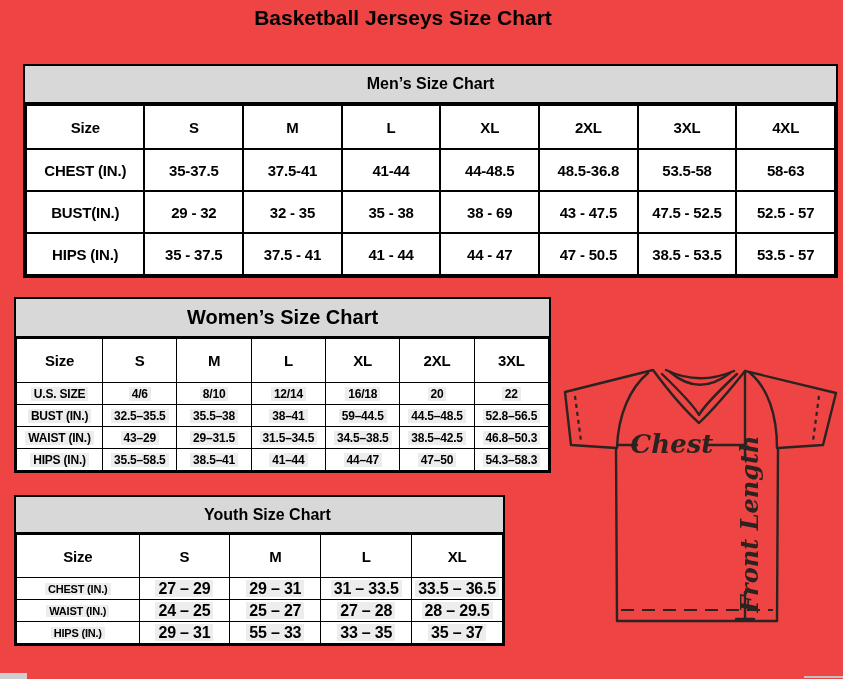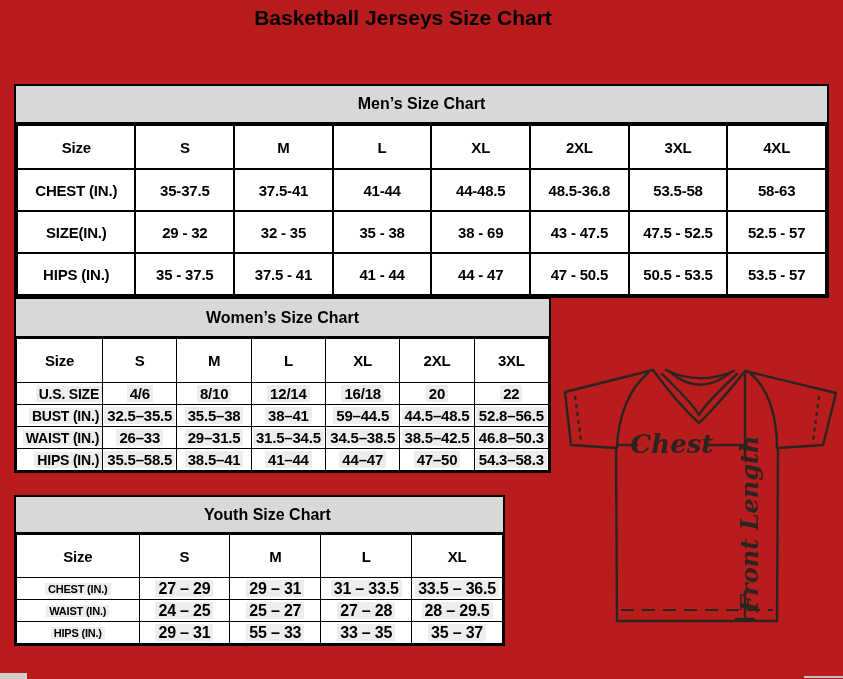--- a/index.html
+++ b/index.html
@@ -1,42 +1,42 @@
 <!DOCTYPE html>
 <html><head>
 <meta charset="utf-8">
 <style>
   html,body{margin:0;padding:0;background:#fff;}
-  .page{position:relative;width:843px;height:679px;background:#b91c1c;overflow:hidden;
+  .page{position:relative;width:843px;height:679px;background:#ef4444;overflow:hidden;
         font-family:"Liberation Sans",sans-serif;color:#000;}
   .main-title{position:absolute;top:6px;left:0;width:806px;text-align:center;
               font-size:21px;font-weight:bold;letter-spacing:0px;}
   .chart{position:absolute;border:2px solid #000;background:#fff;}
   .band{background:#d8d8d8;border-bottom:2px solid #000;font-weight:bold;text-align:center;}
   table{border-collapse:collapse;table-layout:fixed;width:100%;}
   th,td{text-align:center;font-weight:bold;vertical-align:middle;padding:0;
         letter-spacing:-0.2px;overflow:hidden;white-space:nowrap;}
   
-  .men{left:14px;top:64px;width:811px;margin-top:20px;}
+  .men{left:23px;top:64px;width:811px;}
   .men .band{height:36px;line-height:36px;font-size:16px;}
   .men th,.men td{border:2px solid #000;}
   .men thead tr{height:44px;}
   .men thead th{font-size:15px;}
   .men tbody tr{height:42px;}
   .men tbody th,.men tbody td{font-size:15px;}
   .men .col0{width:14.4%;}
   
   .women{left:14px;top:297px;width:533px;}
-  .women .band{height:37px;line-height:37px;font-size:16px;}
+  .women .band{height:37px;line-height:37px;font-size:20px;}
   .women th,.women td{border:1px solid #000;}
   .women thead tr{height:44px;}
   .women thead th{font-size:15px;}
   .women tbody tr{height:22px;}
-  .women tbody td{font-size:15px;margin-top:8px;}
-  .women tbody th{font-size:14px;text-align:right;}
+  .women tbody td{font-size:12px;margin-top:8px;}
+  .women tbody th{font-size:12px;}
   .women .col0{width:16%;}
   
   .youth{left:14px;top:495px;width:487px;}
   .youth .band{height:35px;line-height:35px;font-size:16px;padding-left:16px;}
   .youth th,.youth td{border:1px solid #000;}
   .youth thead tr{height:43px;}
   .youth thead th{font-size:15px;}
   .youth tbody tr{height:22px;}
   .youth tbody td{font-size:16px;}
   .youth tbody th{font-size:11px;}
@@ -78,37 +78,37 @@
             <th class="col0"><span>CHEST (IN.)</span></th>
             <td><span>35-37.5</span></td>
             <td><span>37.5-41</span></td>
             <td><span>41-44</span></td>
             <td><span>44-48.5</span></td>
             <td><span>48.5-36.8</span></td>
             <td><span>53.5-58</span></td>
             <td><span>58-63</span></td>
           </tr>
           <tr>
-            <th class="col0"><span>SIZE(IN.)</span></th>
+            <th class="col0"><span>BUST(IN.)</span></th>
             <td><span>29 - 32</span></td>
             <td><span>32 - 35</span></td>
             <td><span>35 - 38</span></td>
             <td><span>38 - 69</span></td>
             <td><span>43 - 47.5</span></td>
             <td><span>47.5 - 52.5</span></td>
             <td><span>52.5 - 57</span></td>
           </tr>
           <tr>
             <th class="col0"><span>HIPS (IN.)</span></th>
             <td><span>35 - 37.5</span></td>
             <td><span>37.5 - 41</span></td>
             <td><span>41 - 44</span></td>
             <td><span>44 - 47</span></td>
             <td><span>47 - 50.5</span></td>
-            <td><span>50.5 - 53.5</span></td>
+            <td><span>38.5 - 53.5</span></td>
             <td><span>53.5 - 57</span></td>
           </tr>
         </tbody>
       </table>
   </section>
 
   <section class="chart women">
     <div class="band">Women’s Size Chart</div>
     <table>
         <thead>
@@ -136,21 +136,21 @@
             <th class="col0"><span class="hl">BUST (IN.)</span></th>
             <td><span class="hl">32.5–35.5</span></td>
             <td><span class="hl">35.5–38</span></td>
             <td><span class="hl">38–41</span></td>
             <td><span class="hl">59–44.5</span></td>
             <td><span class="hl">44.5–48.5</span></td>
             <td><span class="hl">52.8–56.5</span></td>
           </tr>
           <tr>
             <th class="col0"><span class="hl">WAIST (IN.)</span></th>
-            <td><span class="hl">26–33</span></td>
+            <td><span class="hl">43–29</span></td>
             <td><span class="hl">29–31.5</span></td>
             <td><span class="hl">31.5–34.5</span></td>
             <td><span class="hl">34.5–38.5</span></td>
             <td><span class="hl">38.5–42.5</span></td>
             <td><span class="hl">46.8–50.3</span></td>
           </tr>
           <tr>
             <th class="col0"><span class="hl">HIPS (IN.)</span></th>
             <td><span class="hl">35.5–58.5</span></td>
             <td><span class="hl">38.5–41</span></td>

